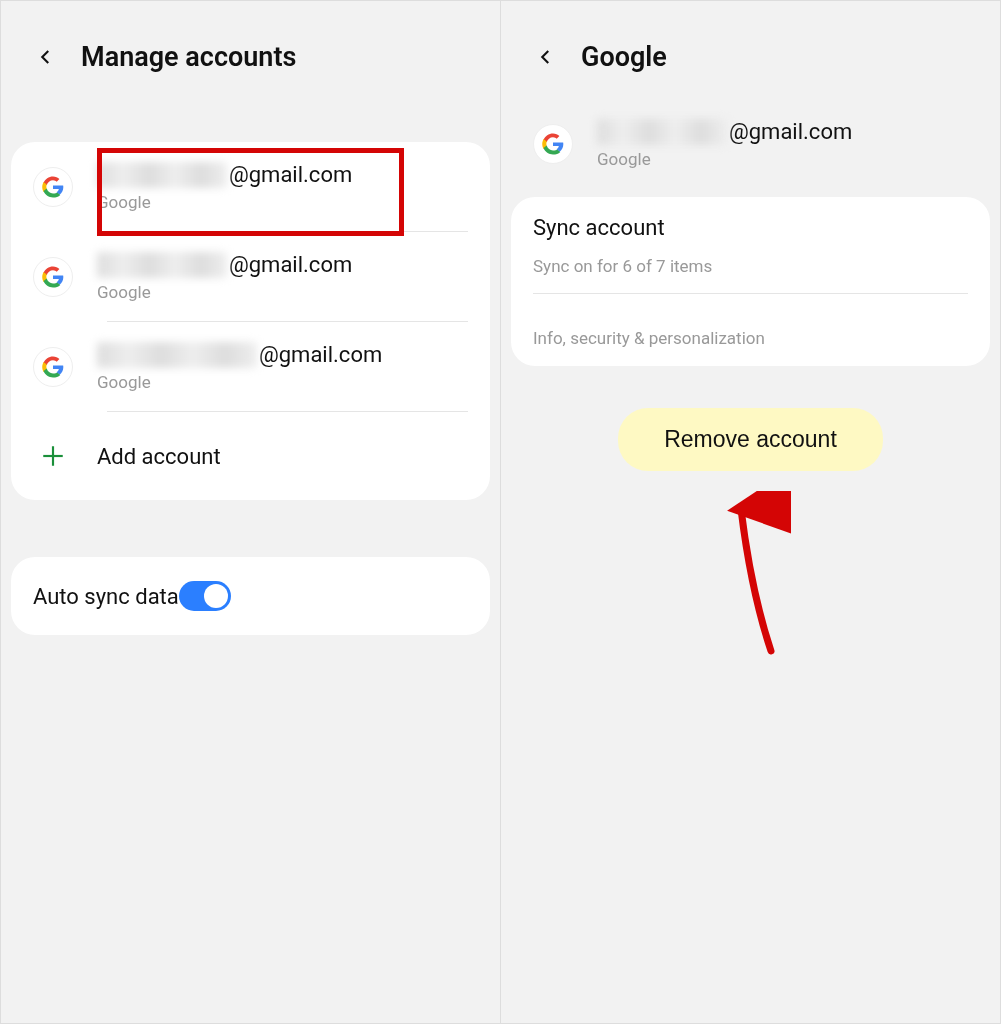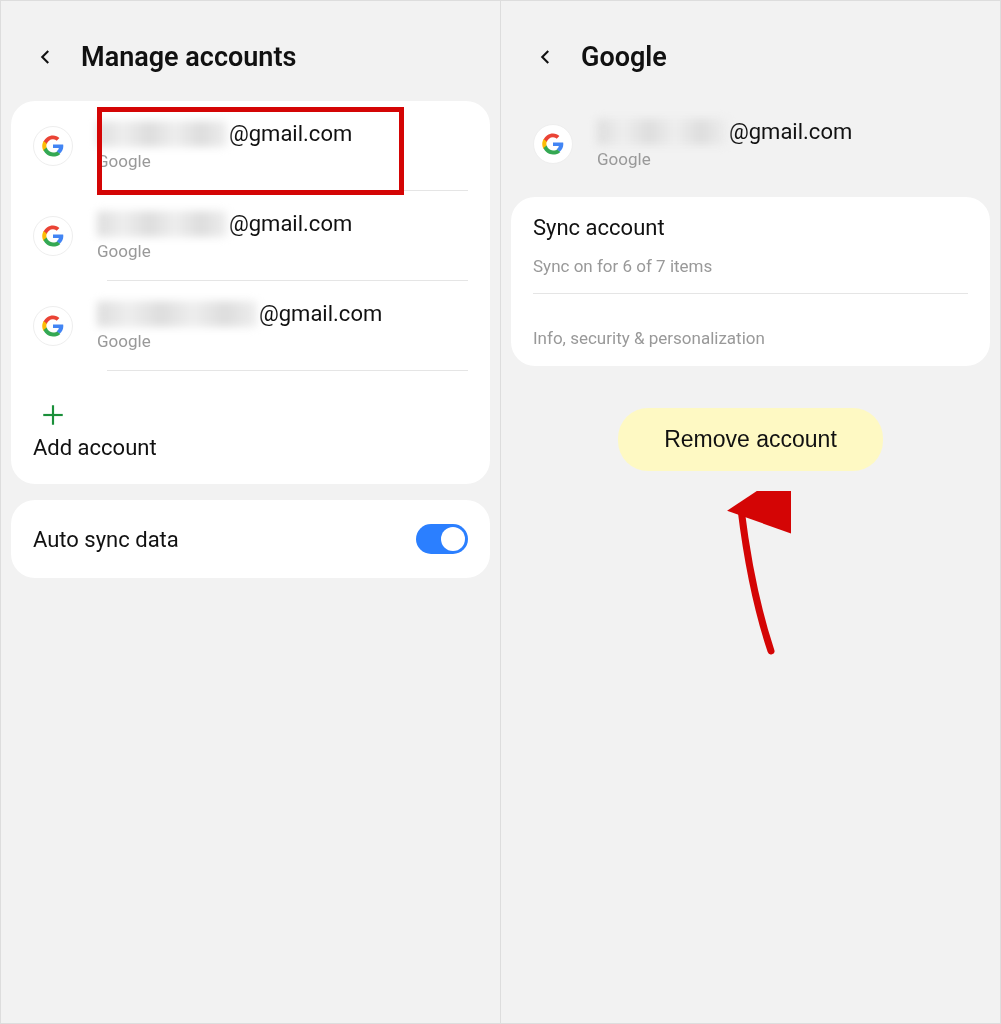--- a/index.html
+++ b/index.html
@@ -18,20 +18,21 @@
       flex: 1;
       background: #f2f2f2;
       border: 1px solid #ddd;
       display: flex;
       flex-direction: column;
       padding: 10px;
       position: relative;
     }
     .pane-left {
       border-right: none;
+      gap: 41px;
     }
     .header {
       display: flex;
       align-items: center;
       padding: 30px 20px 28px 20px;
     }
     .back-icon {
       width: 18px;
       height: 18px;
       margin-right: 26px;
@@ -109,24 +110,23 @@
     .blur-wide {
       width: 160px;
     }
     .account-provider {
       font-size: 17px;
       color: #999;
       margin-top: 4px;
     }
     .add-row {
       display: flex;
-      align-items: flex-start;
+      align-items: center;
       padding: 24px 22px;
       cursor: pointer;
-      flex-direction: column;
     }
     .plus-icon {
       width: 40px;
       height: 40px;
       display: flex;
       align-items: center;
       justify-content: center;
       margin-right: 24px;
     }
     .plus-icon svg {
@@ -138,21 +138,21 @@
     .add-label {
       font-size: 22px;
       color: #111;
     }
     .toggle-row {
       background: #fff;
       border-radius: 24px;
       padding: 24px 22px;
       display: flex;
       align-items: center;
-      justify-content: space-between;
+      justify-content: flex-start;
     }
     .toggle-label {
       font-size: 22px;
       color: #111;
     }
     .toggle {
       width: 52px;
       height: 30px;
       background: #2b7fff;
       border-radius: 15px;

